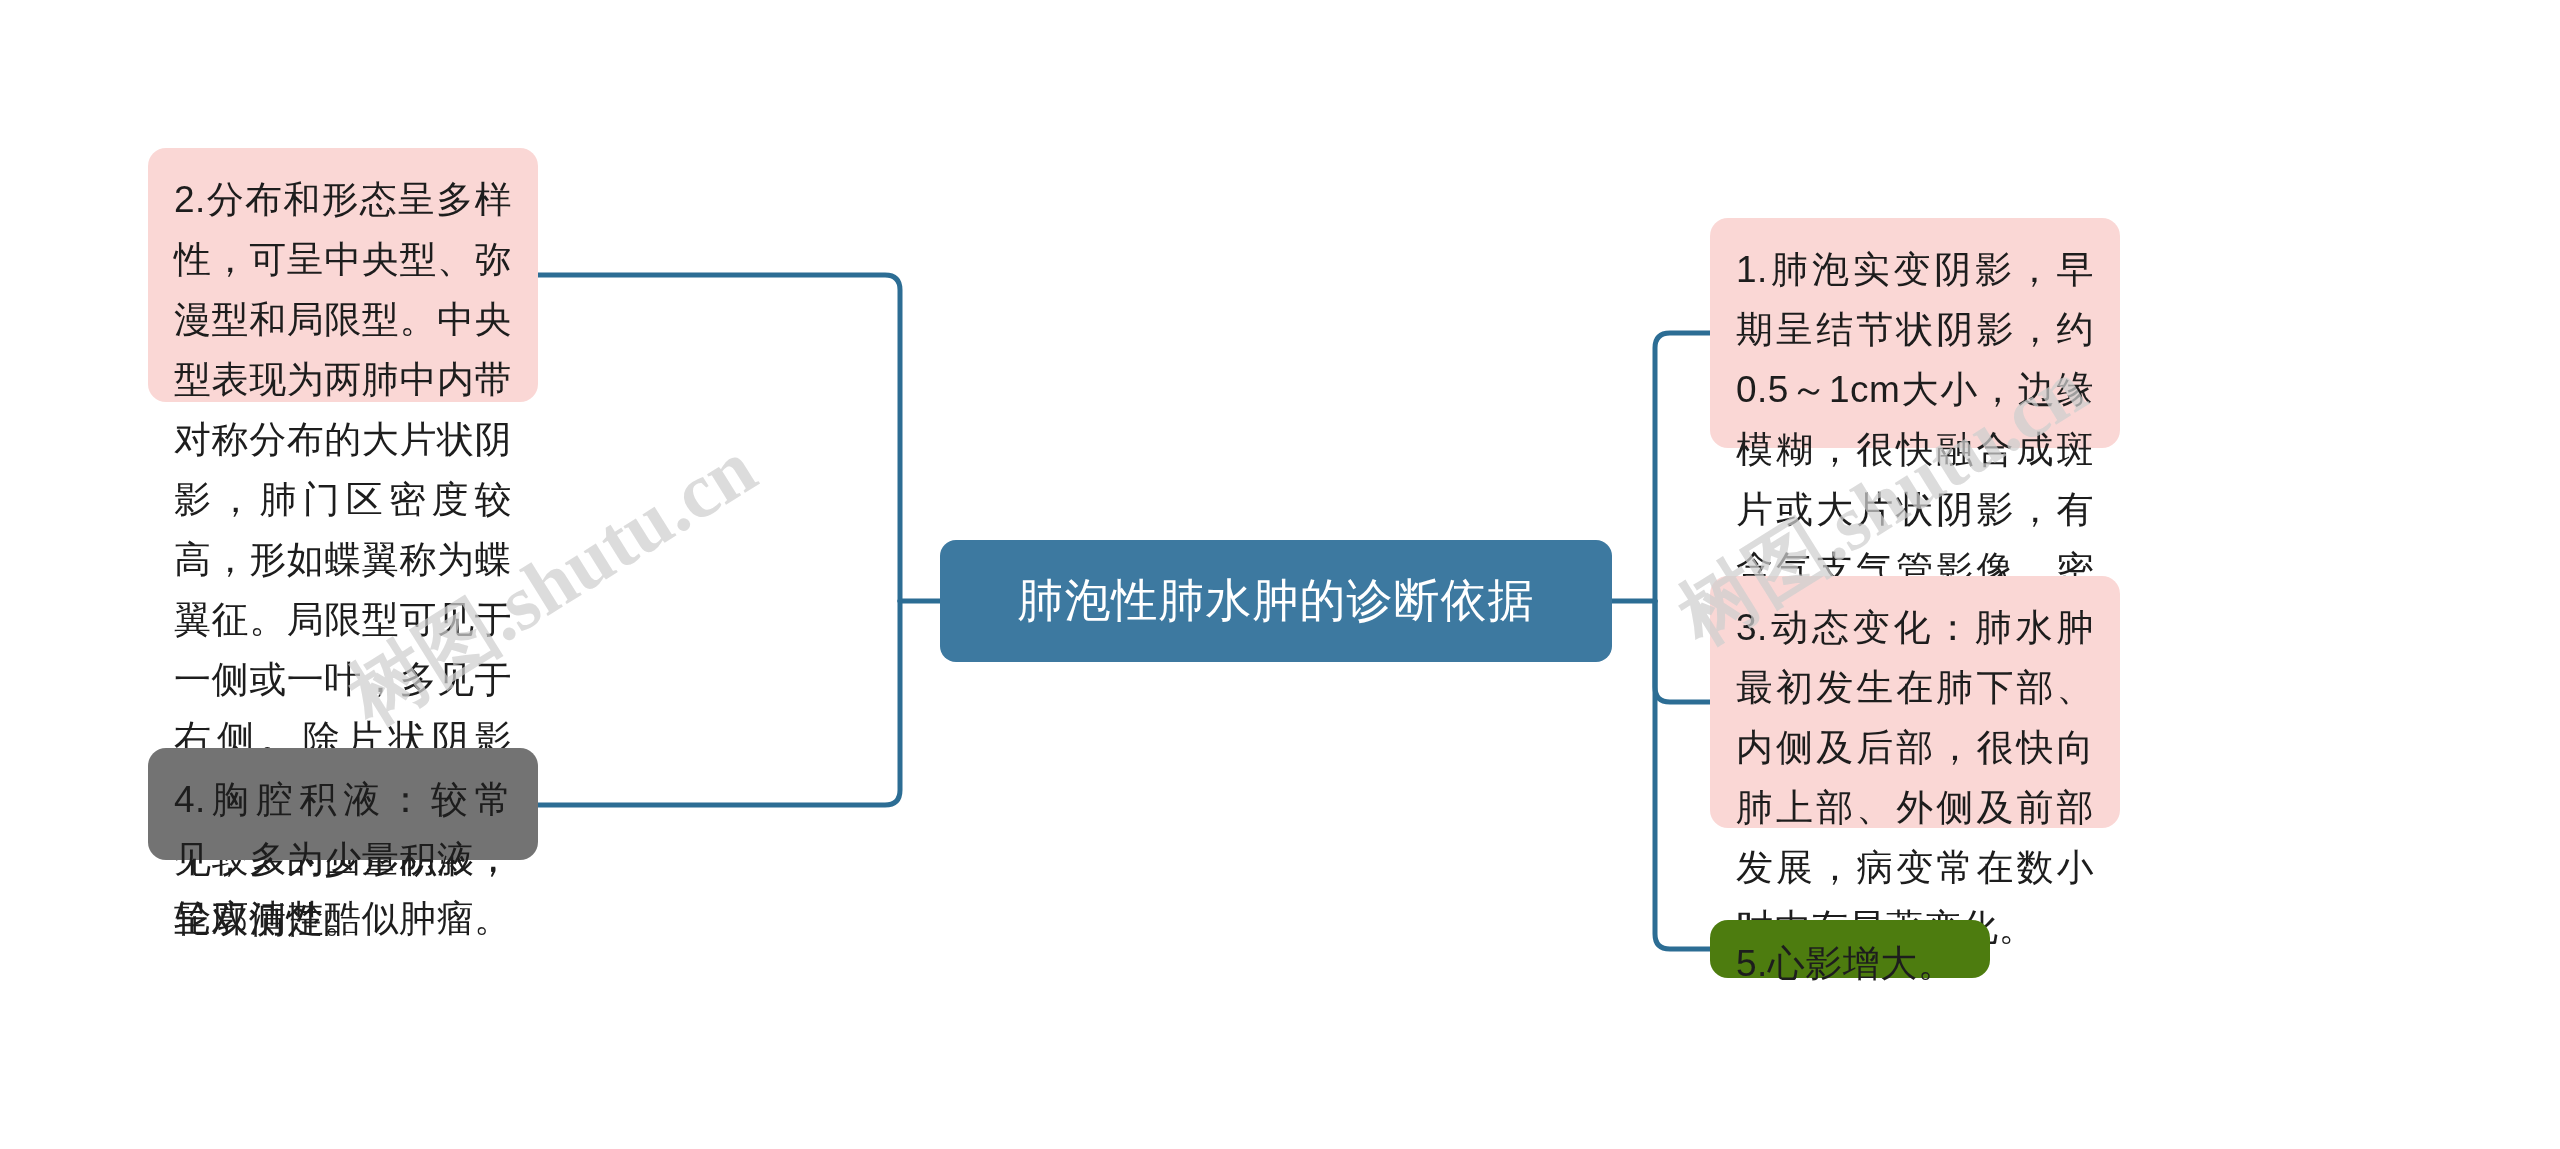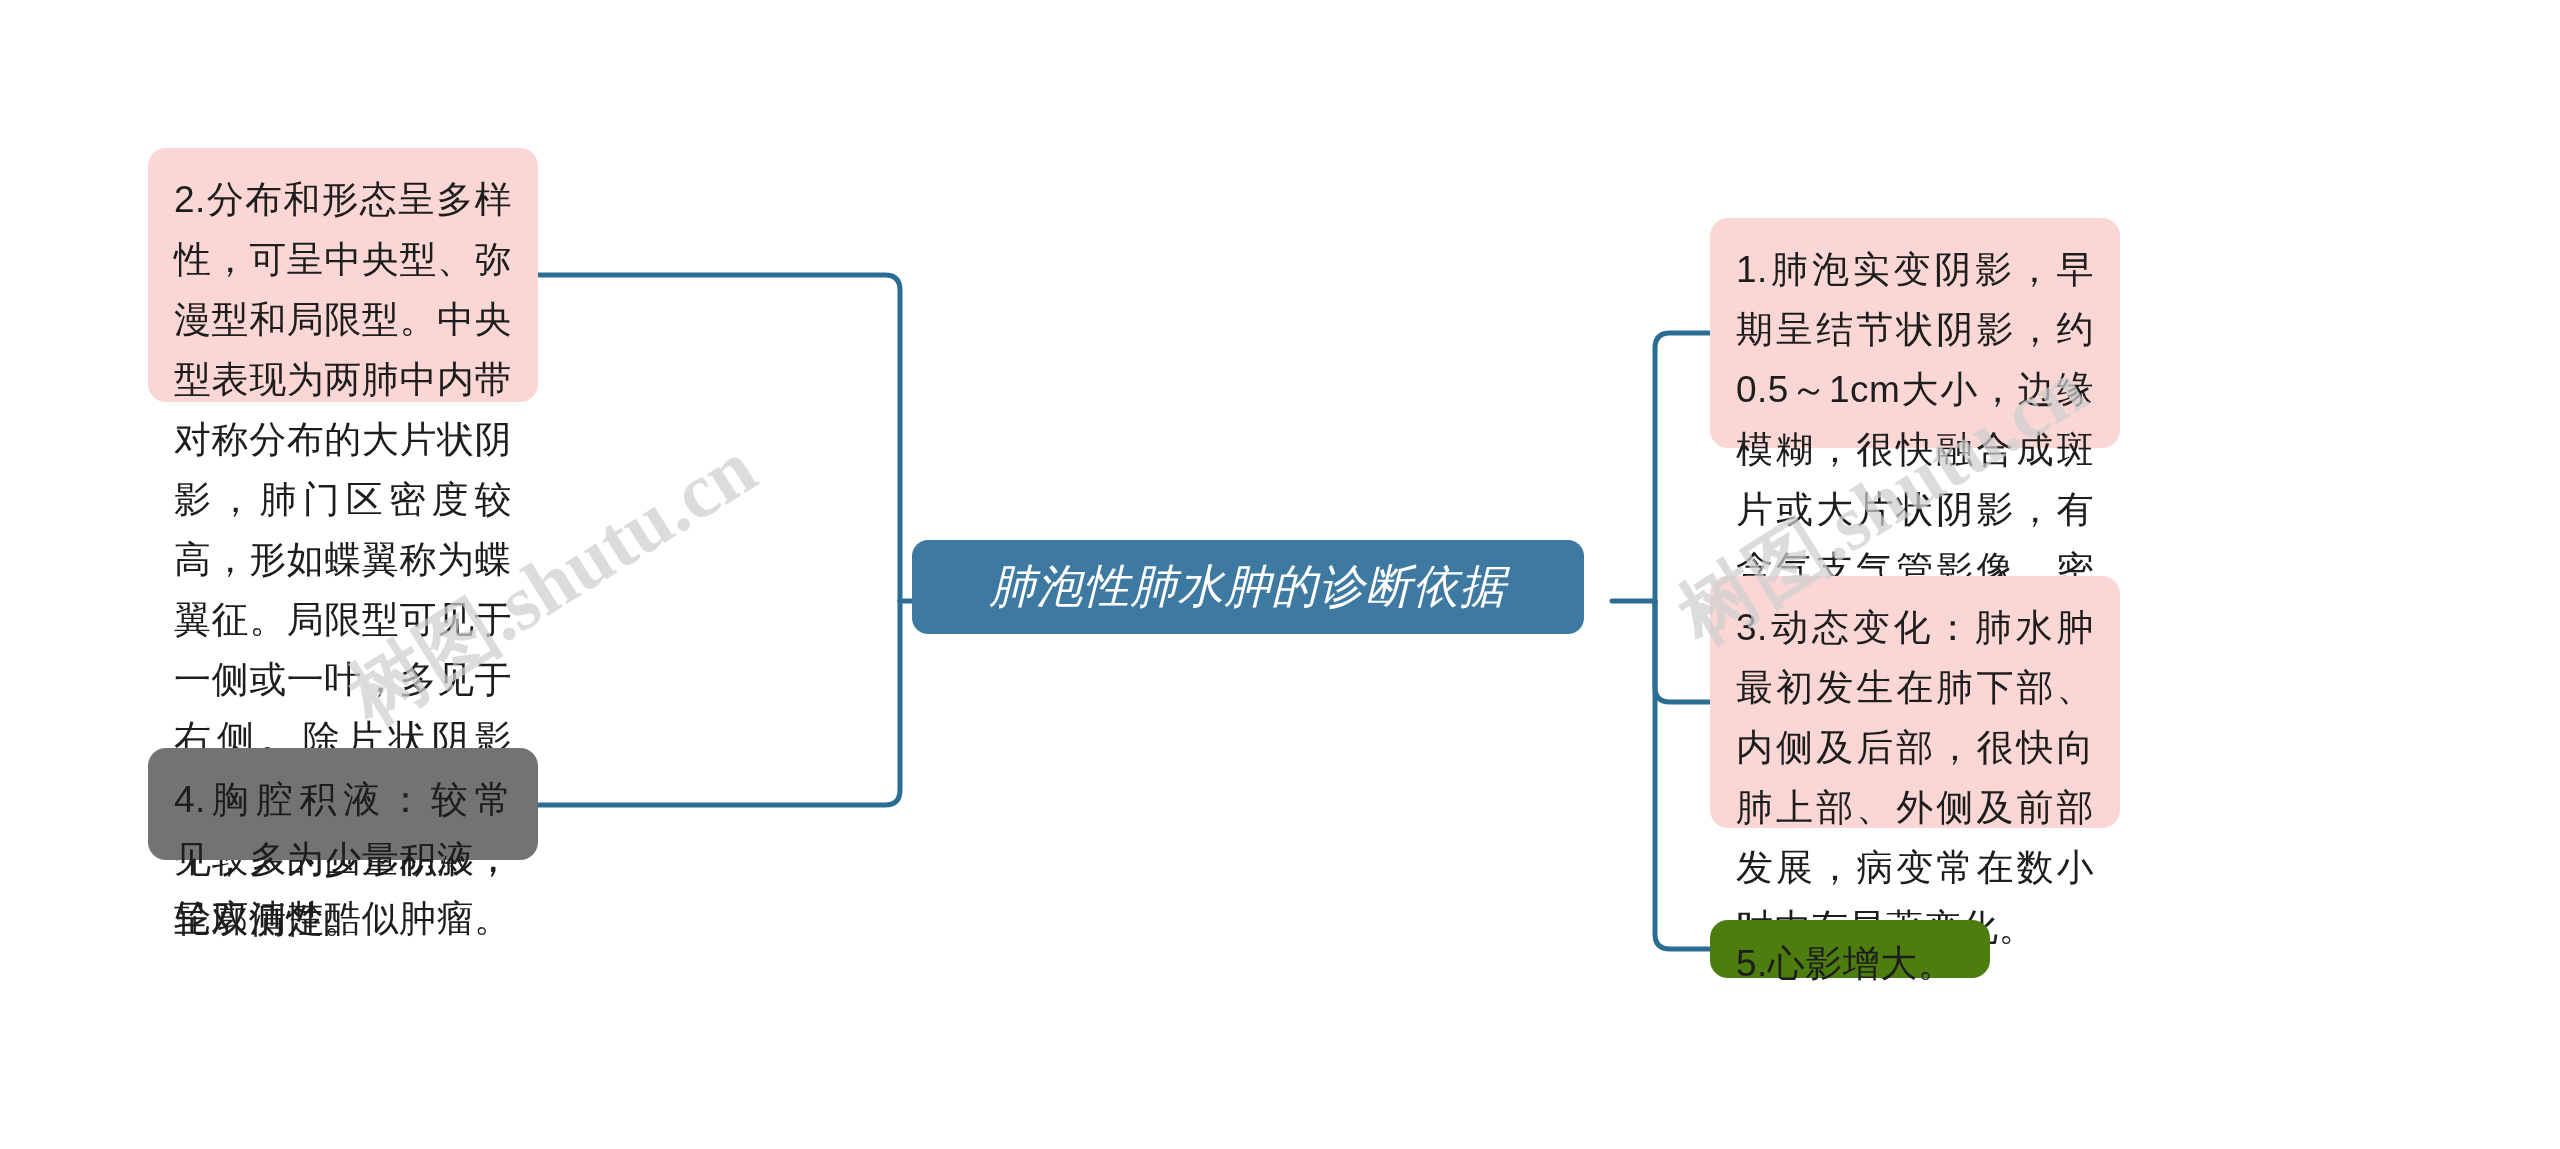--- a/index.html
+++ b/index.html
@@ -78,21 +78,21 @@
     font-size: 46px;
     line-height: 1.2;
     display: flex;
     align-items: center;
     justify-content: center;
     letter-spacing: 1px;
     border-radius: 16px;
   }
 
   
-  #node-root  { left: 912px;  top: 540px;  width: 672px;  height: 94px; font-style: italic; }
+  #node-root  { left: 940px;  top: 540px;  width: 672px;  height: 122px; }
 
   #node-2     { left: 148px;  top: 148px;  width: 390px;  height: 254px;  padding: 22px 26px; }
   #node-4     { left: 148px;  top: 748px;  width: 390px;  height: 112px;  padding: 22px 26px; }
 
   #node-1     { left: 1710px; top: 218px;  width: 410px;  height: 230px;  padding: 22px 26px; }
   #node-3     { left: 1710px; top: 576px;  width: 410px;  height: 252px;  padding: 22px 26px; }
   #node-5     { left: 1710px; top: 920px;  width: 280px;  height: 58px;   padding: 14px 26px; }
 </style>
 </head>
 <body>

